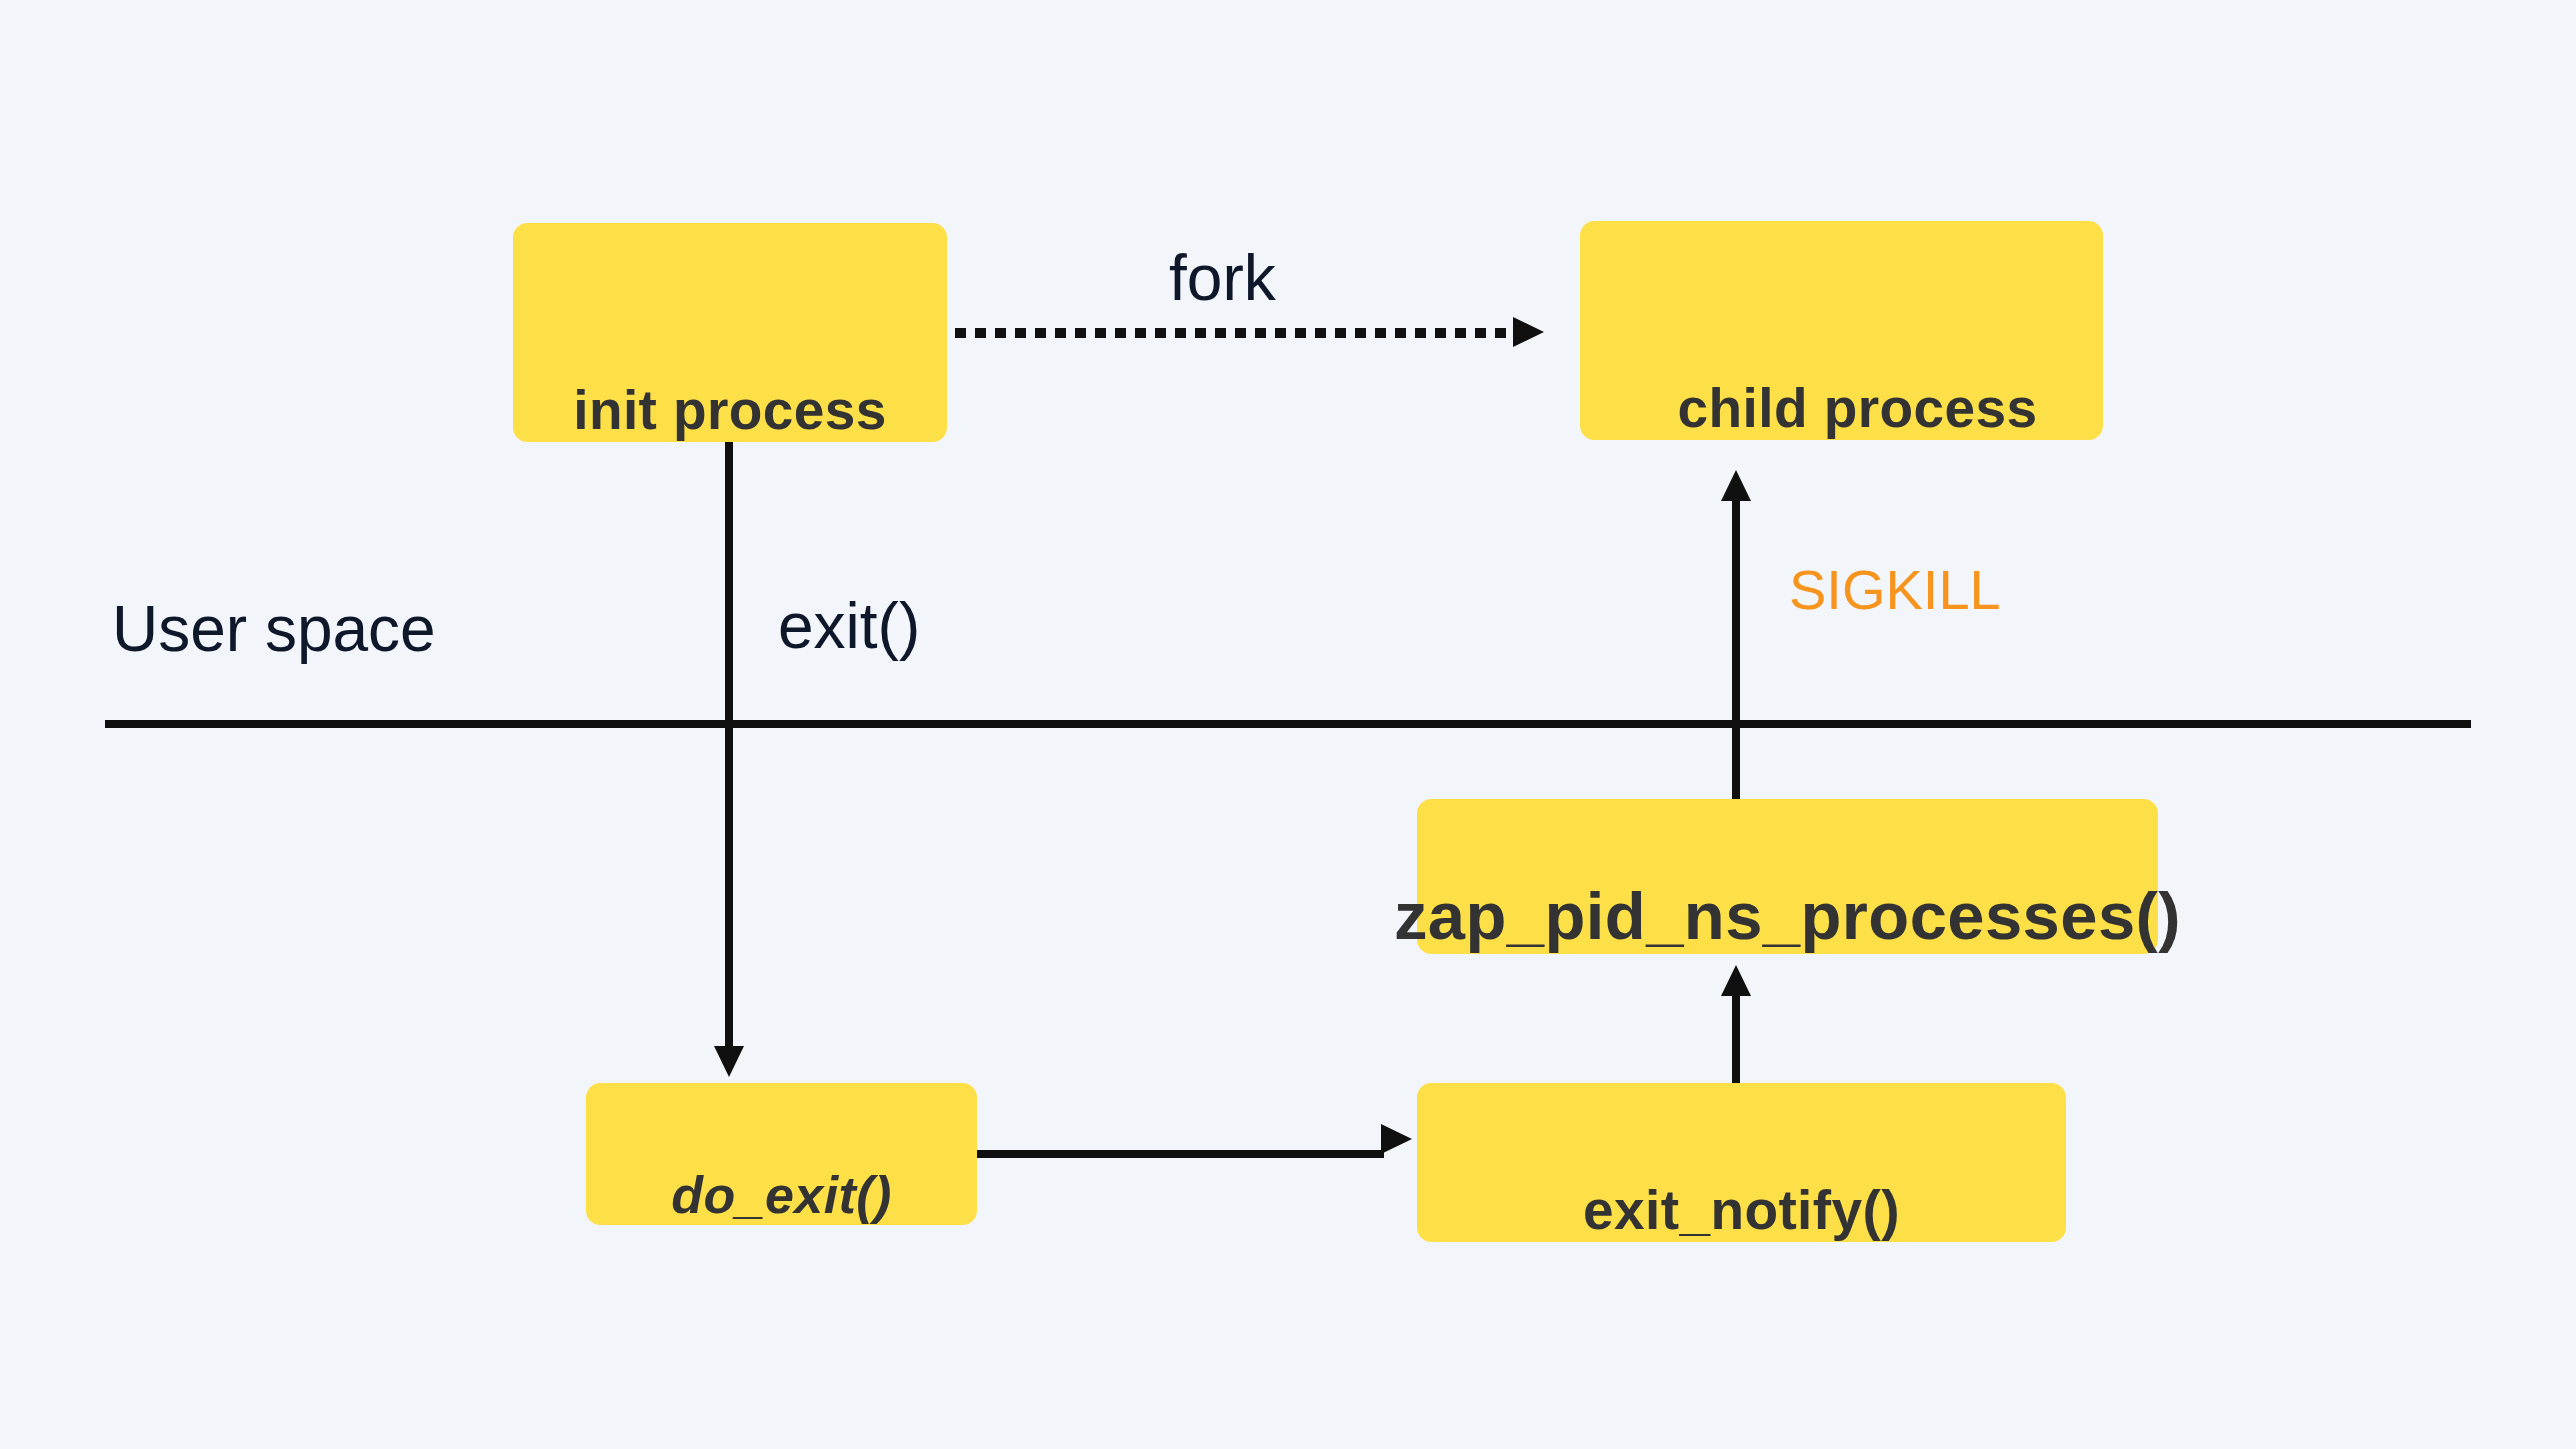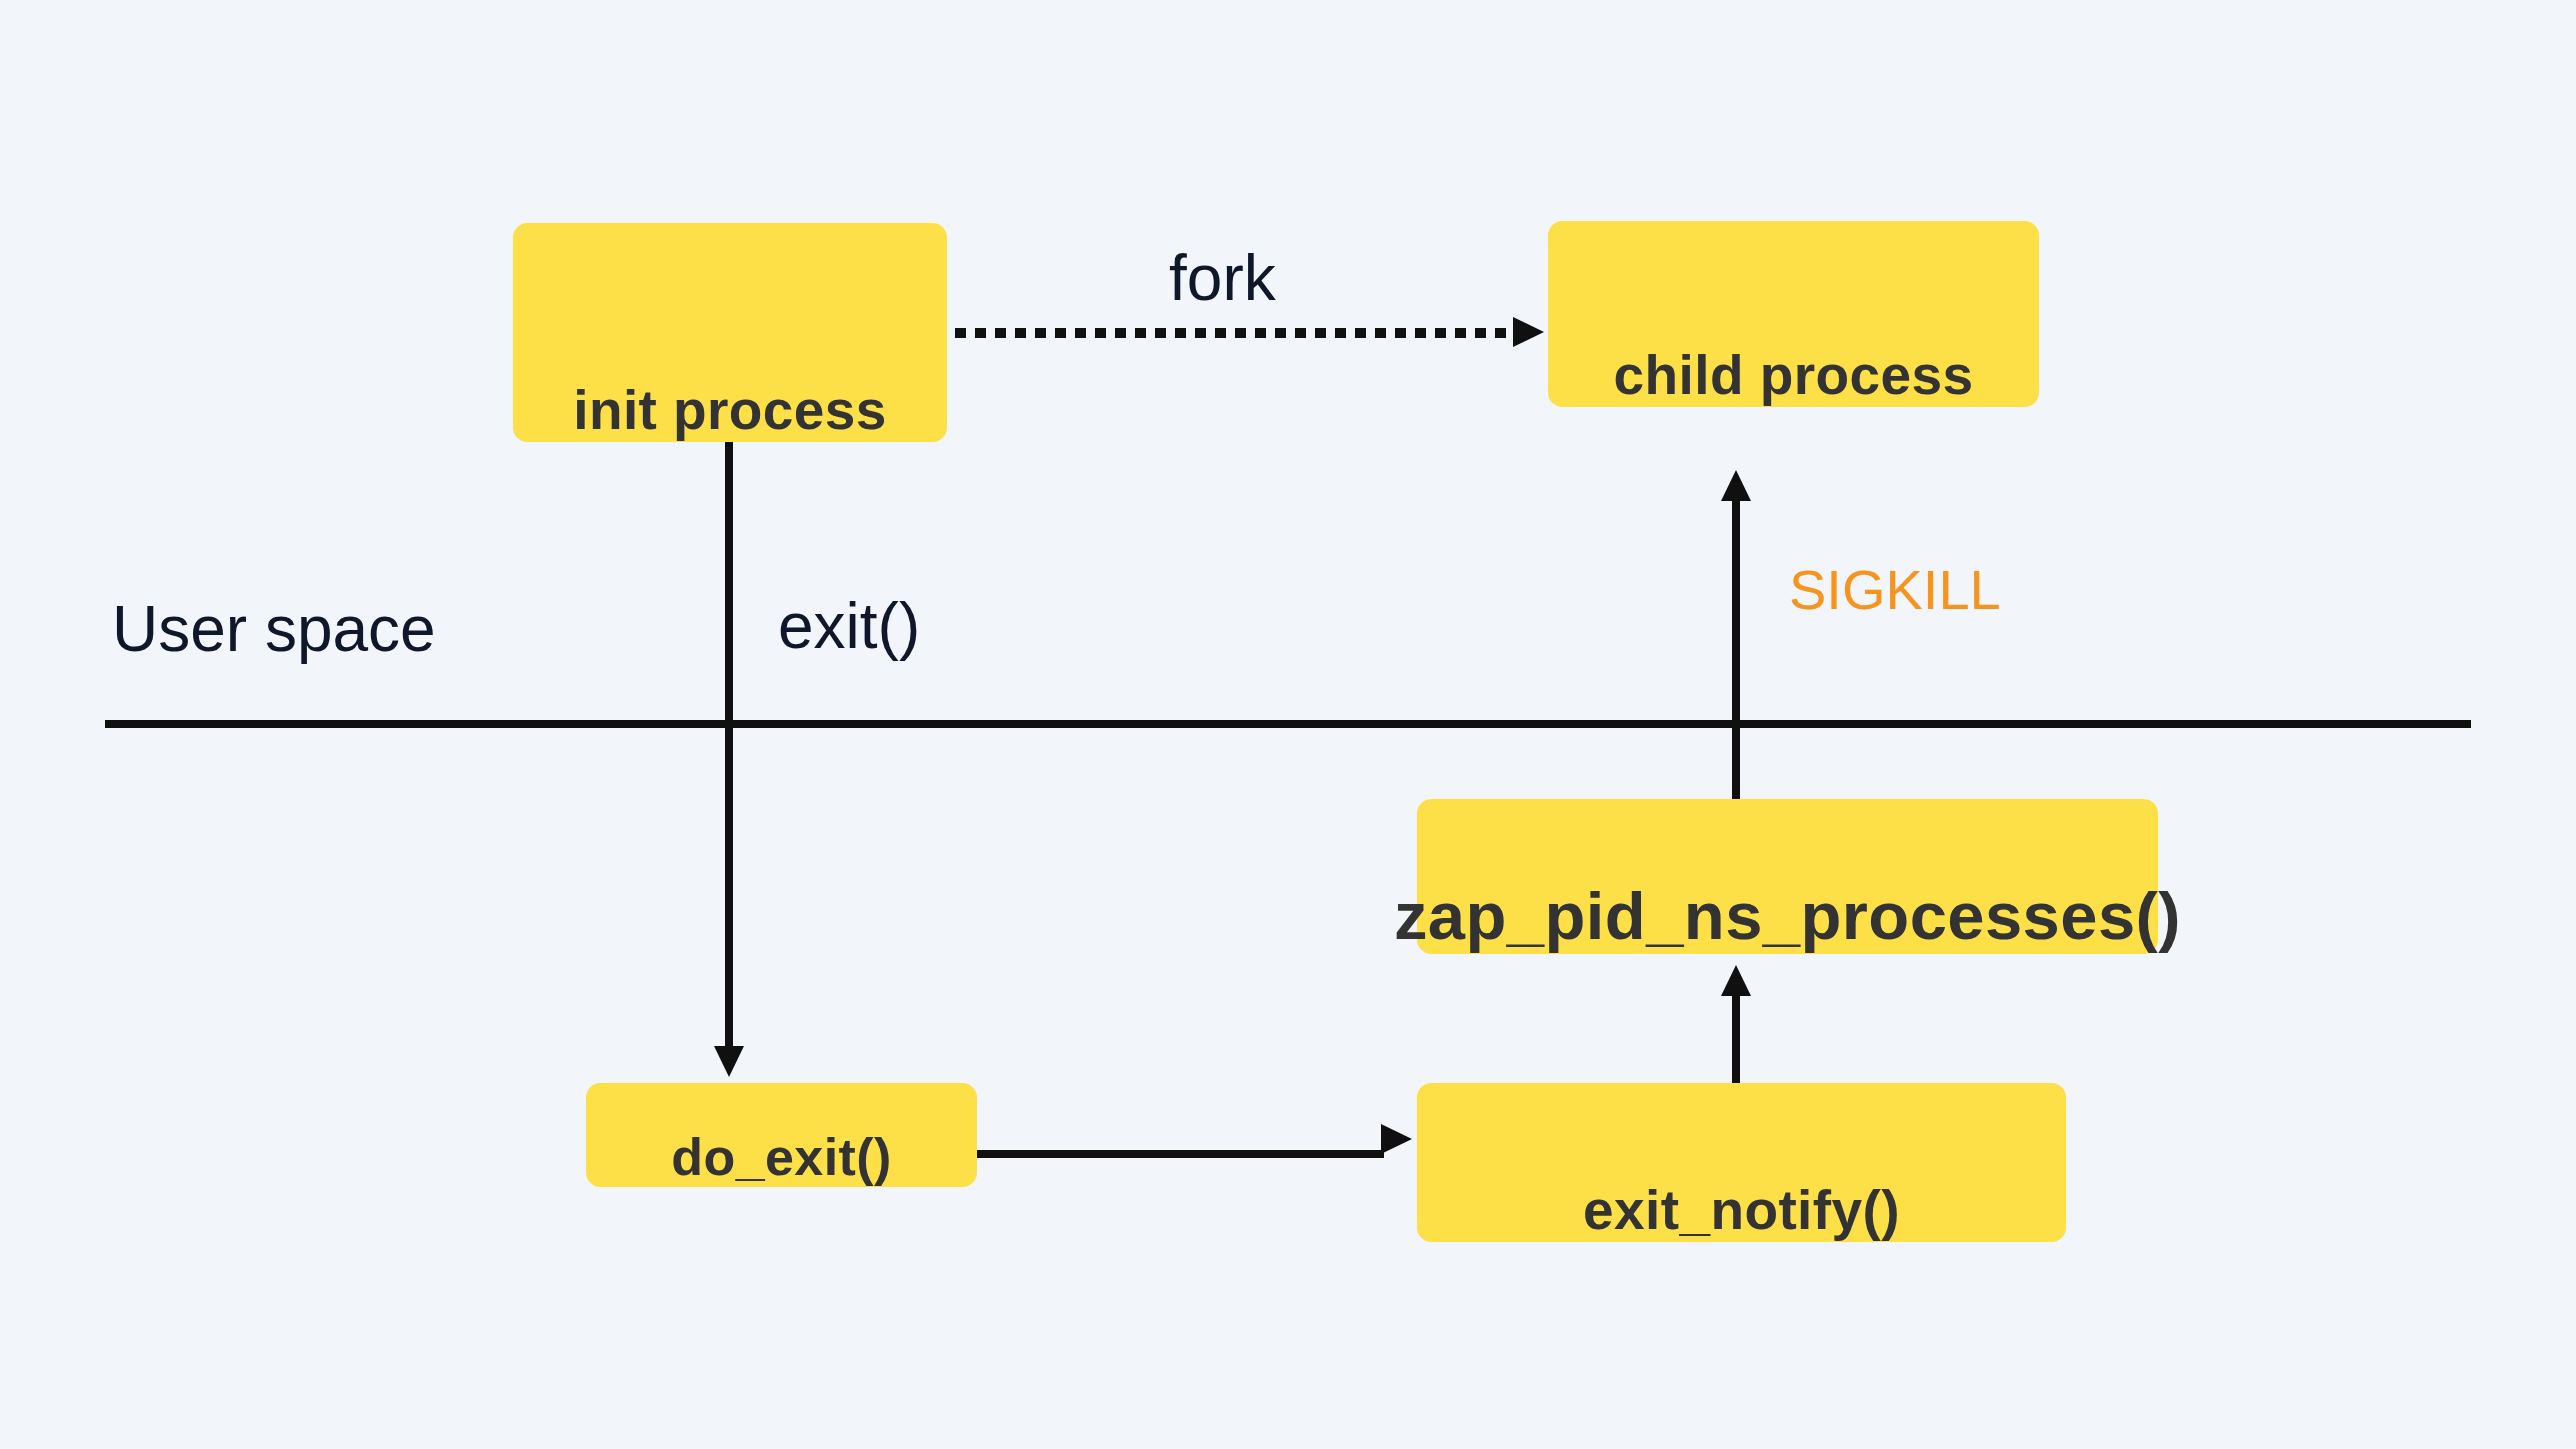--- a/index.html
+++ b/index.html
@@ -22,23 +22,23 @@
     border-radius: 14.5px;
     display: flex;
     align-items: flex-end;
     justify-content: center;
     font-weight: bold;
     font-size: 55px;
     color: #333333;
     letter-spacing: 0.4px;
   }
   .node-init        { left: 513px;  top: 223px;  width: 434px; height: 219px; }
-  .node-child       { left: 1548px; top: 221px;  width: 491px; height: 186px; }
+  .node-child       { left: 1580px; top: 221px;  width: 491px; height: 219px; padding-left: 32px; }
   .node-zap         { left: 1417px; top: 799px;  width: 741px; height: 155px; font-size: 67px; }
-  .node-doexit      { left: 586px;  top: 1083px; width: 391px; height: 104px; font-size: 52px; }
+  .node-doexit      { left: 586px;  top: 1083px; width: 391px; height: 142px; font-size: 52px; font-style: italic; }
   .node-exitnotify  { left: 1417px; top: 1083px; width: 649px; height: 159px; }
 
   
   .divider {
     position: absolute;
     left: 105px; top: 720px;
     width: 2366px; height: 8px;
     background: #101010;
   }
 

